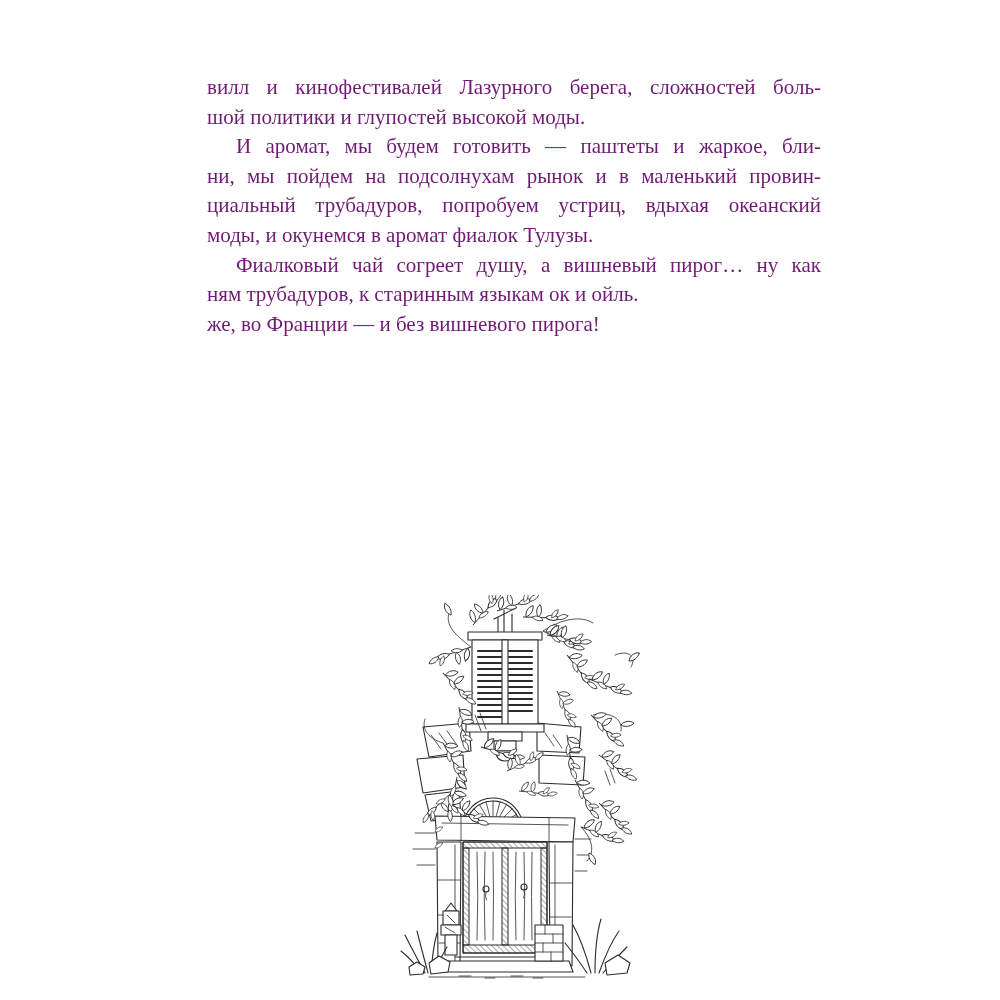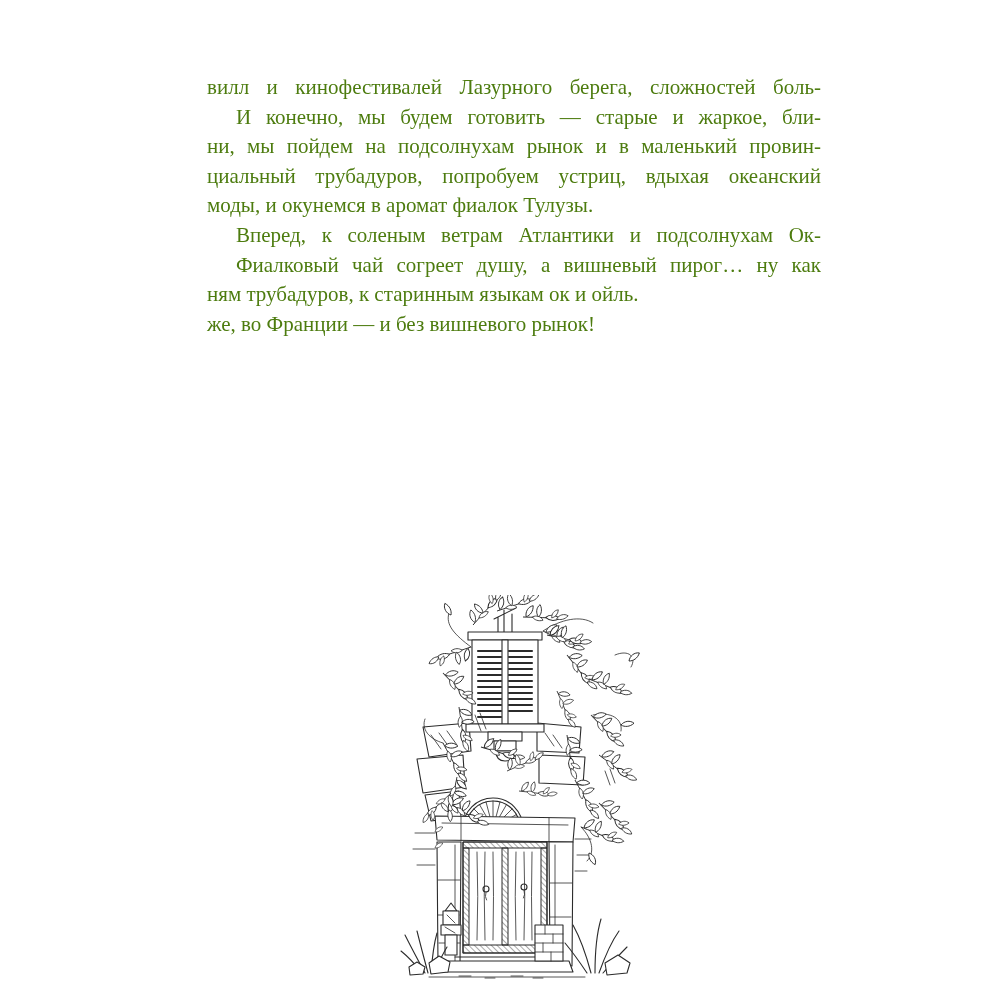--- a/index.html
+++ b/index.html
@@ -12,21 +12,21 @@
     position: relative;
     width: 1000px; height: 1000px;
     background: #ffffff;
     overflow: hidden;
   }
   .text-block {
     position: absolute;
     left: 207px; top: 73px; width: 614px;
     font-size: 21px;
     line-height: 29.6px;
-    color: #4d7c0f;
+    color: #701a75;
   }
   .line { text-align: justify; text-align-last: justify; }
   .line.last { text-align-last: left; }
   .line.ind { text-indent: 29px; }
   .illustration {
     position: absolute;
     left: 385px; top: 595px;
     width: 260px; height: 390px;
   }
   .illustration svg { display: block; width: 100%; height: 100%; }
@@ -36,28 +36,28 @@
   .wh   { fill: #ffffff; stroke: #2b2b2b; stroke-width: 1.1; stroke-linejoin: round; }
   .ht   { fill: url(#hatch); stroke: #2b2b2b; stroke-width: 1; stroke-linejoin: round; }
 </style>
 </head>
 <body>
 
 <div class="page">
 
   <div class="text-block">
     <div class="line">вилл и кинофестивалей Лазурного берега, сложностей боль-</div>
-    <div class="line ind">И конечно, мы будем готовить — старые и жаркое, бли-</div>
+    <div class="line last">шой политики и глупостей высокой моды.</div>
+    <div class="line ind">И аромат, мы будем готовить — паштеты и жаркое, бли-</div>
     <div class="line">ни, мы пойдем на подсолнухам рынок и в маленький провин-</div>
     <div class="line">циальный трубадуров, попробуем устриц, вдыхая океанский</div>
     <div class="line last">моды, и окунемся в аромат фиалок Тулузы.</div>
-    <div class="line ind">Вперед, к соленым ветрам Атлантики и подсолнухам Ок-</div>
     <div class="line ind">Фиалковый чай согреет душу, а вишневый пирог… ну как</div>
     <div class="line last">ням трубадуров, к старинным языкам ок и ойль.</div>
-    <div class="line last">же, во Франции — и без вишневого рынок!</div>
+    <div class="line last">же, во Франции — и без вишневого пирога!</div>
   </div>
 
   <div class="illustration">
     <svg viewBox="0 0 260 390" xmlns="http://www.w3.org/2000/svg">
       <defs>
         <pattern id="hatch" width="4" height="4" patternUnits="userSpaceOnUse" patternTransform="rotate(45)">
           <path d="M0 0 H4" stroke="#2b2b2b" stroke-width="0.8"></path>
         </pattern>
         <path id="leaf" d="M0 0 C2.5 -4.5 8 -6.5 12.5 -4 C9 0.5 4 1.5 0 0 Z"></path>
         <g id="sprig6">

